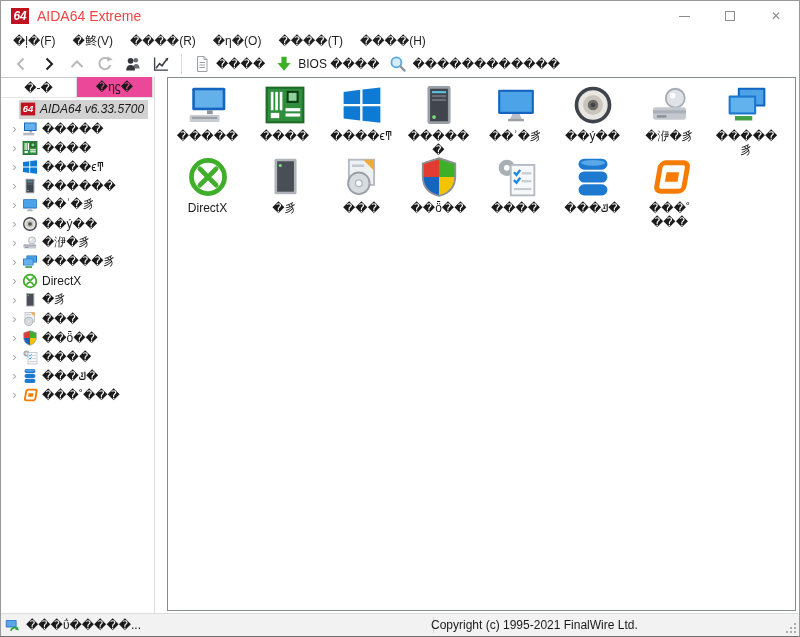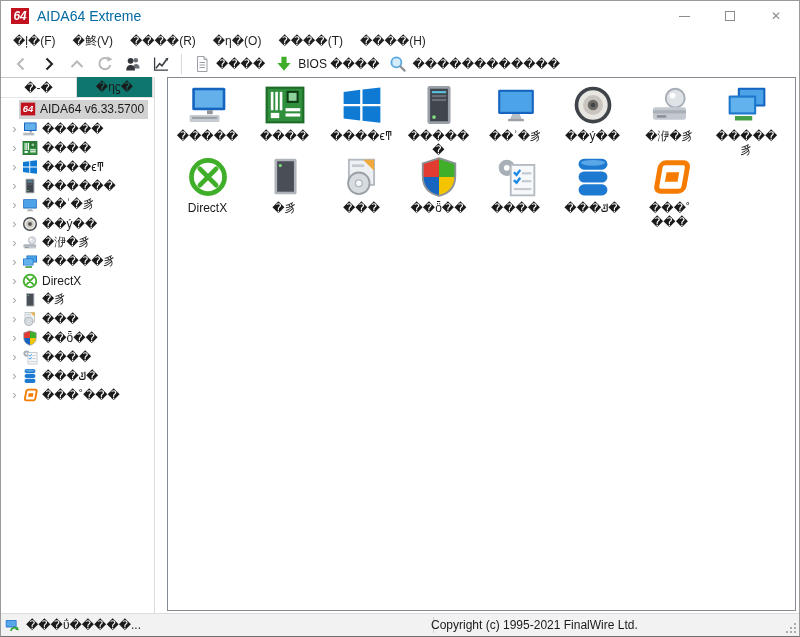--- a/index.html
+++ b/index.html
@@ -3,21 +3,21 @@
 <meta charset="utf-8">
 <style>
   * { margin:0; padding:0; box-sizing:border-box; }
   html,body { background:#e8e8e8; }
   body { font-family:"Liberation Sans","DejaVu Sans",sans-serif; font-size:12px; color:#1a1a1a; }
   .win { width:800px; height:637px; background:#fff; border:1px solid #9a9a9a; border-bottom-color:#6f6f6f; position:relative; overflow:hidden; }
 
   
   .titlebar { height:30px; display:flex; align-items:center; padding-left:9px; background:#fff; }
   .logo { width:20px; height:20px; flex:0 0 auto; }
-  .title { margin-left:7px; font-size:14px; color:#0369a1; }
+  .title { margin-left:7px; font-size:14px; color:#ef4444; }
   .wctrls { margin-left:auto; display:flex; height:30px; }
   .wbtn { width:46px; height:30px; display:flex; align-items:center; justify-content:center; color:#8c8c8c; }
   .min-glyph { width:11px; height:1px; background:#8c8c8c; display:block; }
   .max-glyph { width:10px; height:10px; border:1px solid #8c8c8c; display:block; }
   .close-glyph { font-size:12px; color:#8c8c8c; }
 
   
   .menubar { height:19px; display:flex; align-items:center; padding-left:5px; background:#fff; }
   .mitem { padding:0 7px; margin-right:3px; color:#1f1f1f; white-space:nowrap; cursor:default;text-align:center; }
 
@@ -25,29 +25,29 @@
   .toolbar { height:27px; display:flex; align-items:center; padding-left:6px; background:#fff; }
   .tbtn { border:none; background:transparent; display:flex; align-items:center; gap:5px; padding:0 5px; height:24px; font:inherit; color:#1a1a1a; cursor:default; }
   .tbtn svg { display:block; }
   .tsep { width:1px; height:20px; background:#d9d9d9; margin:0 6px; }
   .ic18 { width:18px; height:18px; }
 
   
   .content { height:536px; display:flex; background:#fff; }
   .sidebar { width:154px; flex:0 0 auto; border-right:1px solid #dcdcdc; display:flex; flex-direction:column; }
   .tabs { height:21px; display:flex; background:#f0f0f0; border-bottom:1px solid #e4e4e4; }
-  .tab { width:76px; display:flex; align-items:center; justify-content:center; color:#1a1a1a; background:#0f766e; border-right:1px solid #dadada; }
+  .tab { width:76px; display:flex; align-items:center; justify-content:center; color:#1a1a1a; background:#ec4899; border-right:1px solid #dadada; }
   .tab.active { background:#fff; border-top:1px solid #c8c8c8; }
   .tree { flex:1; padding-top:2px; overflow:hidden; }
   .trow { height:19px; display:flex; align-items:center; padding-left:6px; white-space:nowrap; }
   .trow.root { padding-left:18px; }
   .tchev { width:15px; color:#a6a6a6; font-size:13px; text-align:center; flex:0 0 auto; }
   .ic16 { width:16px; height:16px; flex:0 0 auto; }
   .tlabel { margin-left:4px; }
-  .tsel { display:flex; align-items:center; padding:1px 4px 2px 1px; }
+  .tsel { display:flex; align-items:center; padding:1px 4px 2px 1px;font-style:italic; }
   .trow.selected .tsel { background:#d2d2d2; }
 
   .mainpanel { flex:1; margin:0 3px 2px 12px; border:1px solid #848b93; background:#fff; overflow:hidden; }
   .grid { display:flex; flex-wrap:wrap; padding:6px 0 0 1px; }
   .gcell { width:77px; height:72px; display:flex; flex-direction:column; align-items:center; }
   .ic42 { width:42px; height:42px; flex:0 0 auto; }
   .glabel { margin-top:3px; text-align:center; word-break:break-all; line-height:14px; max-width:72px; }
   .glabel.wrap2 { max-width:50px; }
 
   

